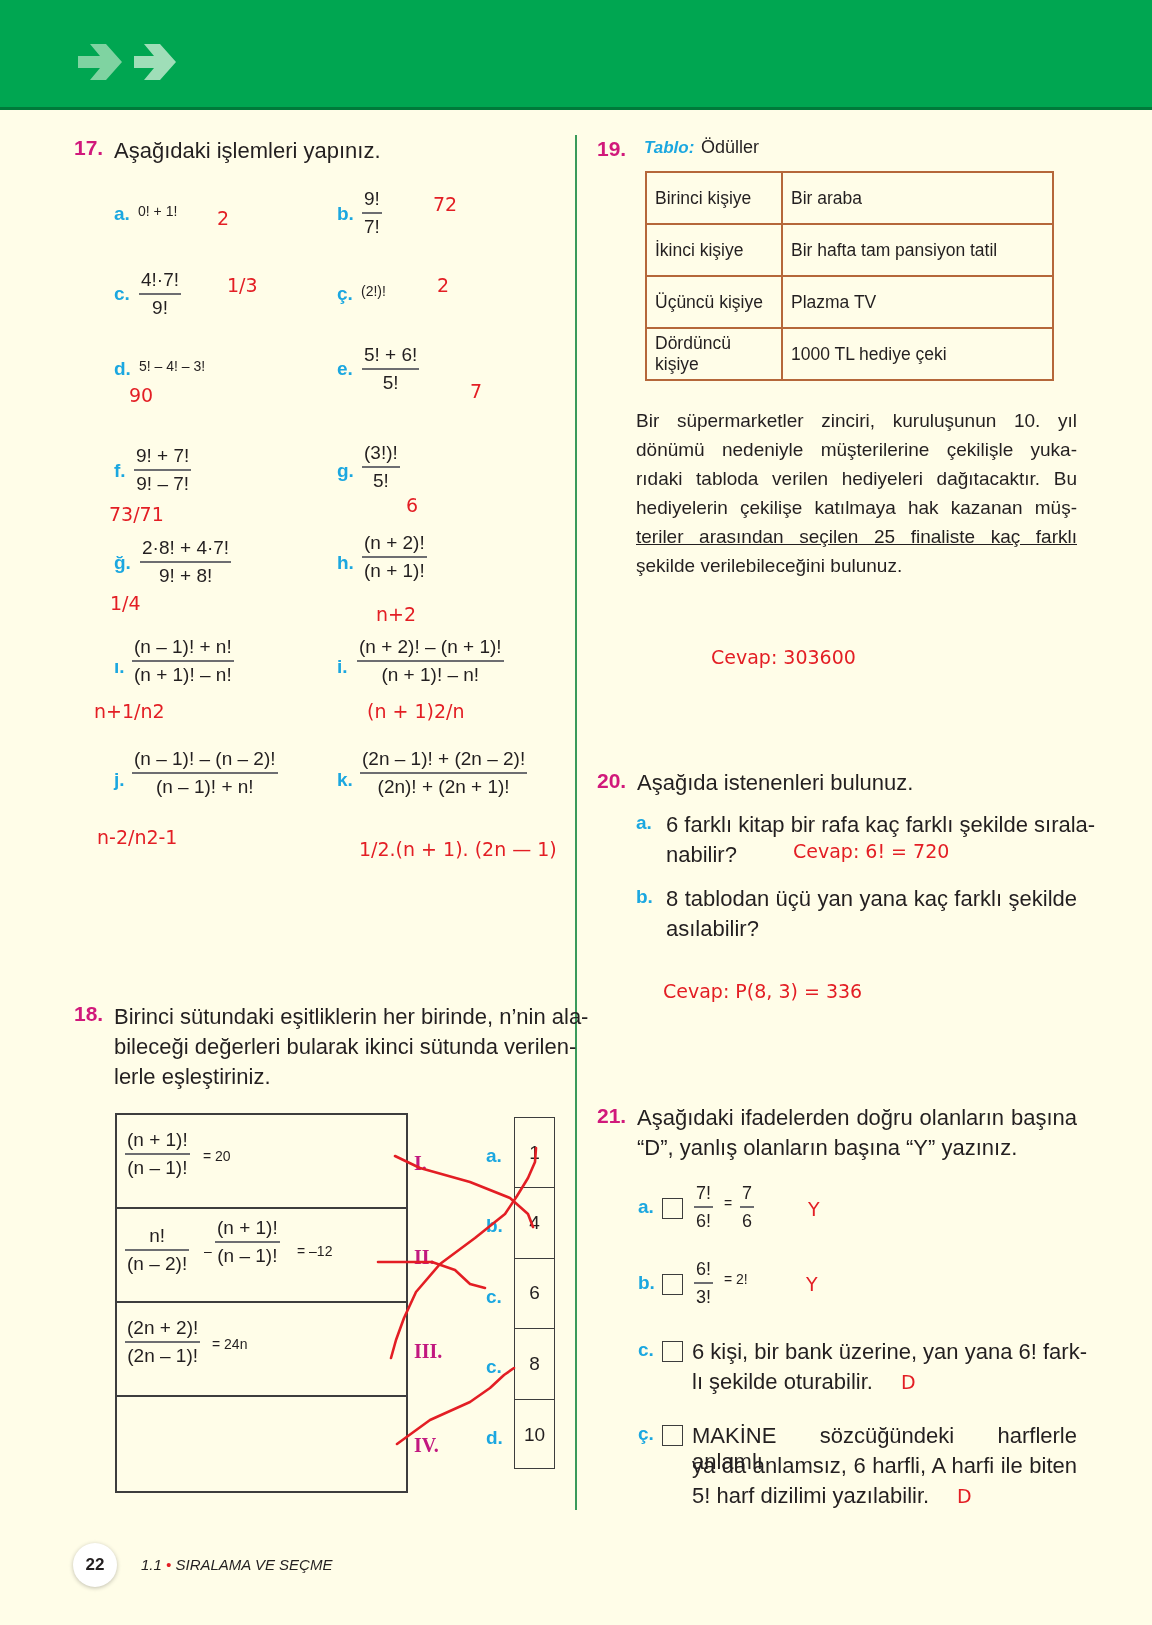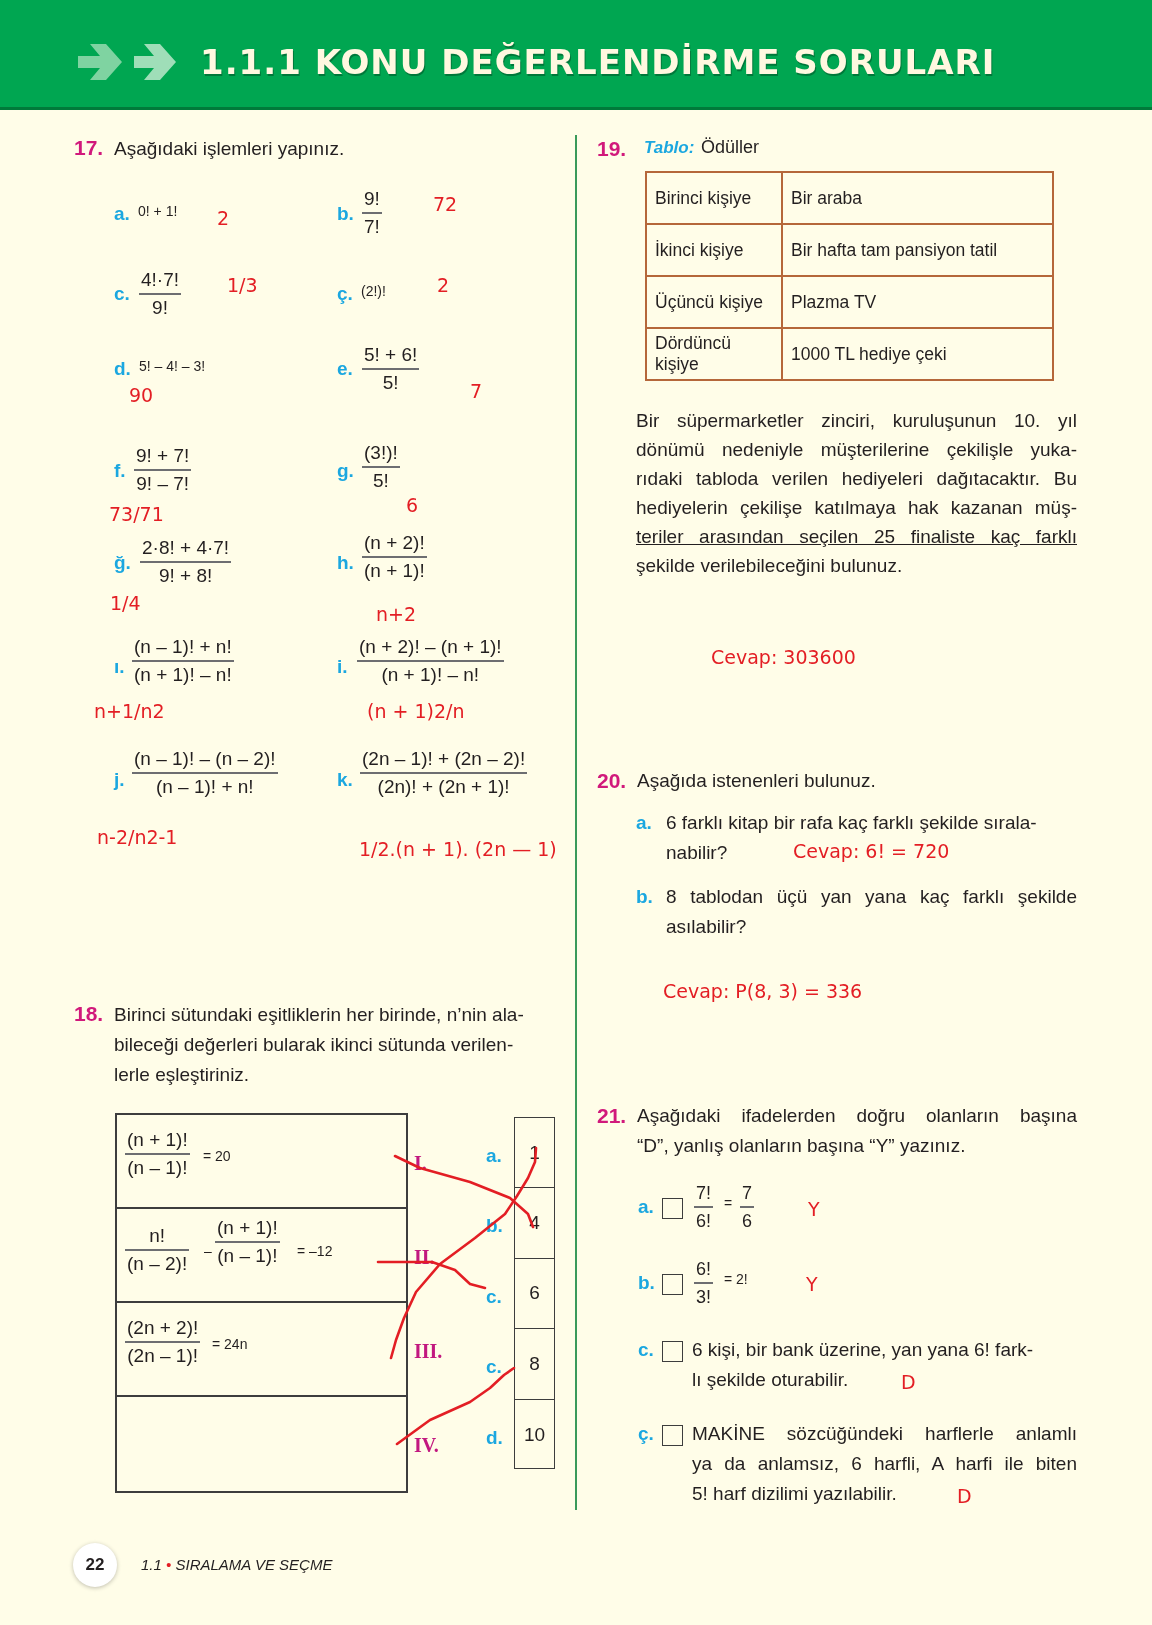--- a/index.html
+++ b/index.html
@@ -8,21 +8,21 @@
 
   .banner { position: absolute; left: 0; top: 0; width: 1152px; height: 110px; background: #00a651; border-bottom: 3px solid #007a3a; }
   .banner .arrows { position: absolute; left: 78px; top: 44px; }
   .banner .arrows svg { display: block; }
   .banner .title { position: absolute; left: 200px; top: 42px; font-family: "DejaVu Sans", sans-serif; font-weight: bold; font-size: 34px; color: #fff8e0; letter-spacing: 1px; text-shadow: 1px 2px 0 #00783a; white-space: nowrap; }
 
   .divider { position: absolute; left: 575px; top: 135px; width: 2px; height: 1375px; background: #3a9a5a; }
 
   .abs { position: absolute; white-space: nowrap; }
   .qnum { color: #d1197b; font-weight: bold; font-size: 21px; }
-  .qtext { font-size: 19px; color: #231f20; }
+  .qtext { font-size: 22px; color: #231f20; }
   .lbl { color: #1ba7e0; font-weight: bold; font-size: 19px; }
   .ans { color: #e31e24; font-family: "DejaVu Sans", sans-serif; font-size: 19px; }
   .math { font-size: 14px; color: #231f20; }
 
   .frac { position: absolute; display: inline-flex; flex-direction: column; align-items: center; font-size: 19px; }
   .frac .num, .frac .den { white-space: nowrap; padding: 0 2px; line-height: 26px; }
   .frac .bar { width: 100%; height: 1.5px; background: #6d6e71; }
 
   .para { position: absolute; font-size: 19px; line-height: 29px; text-align: justify; }
 
@@ -49,21 +49,20 @@
 </head>
 <body>
 
 <div class="banner">
   <div class="arrows">
     <svg width="100" height="36" viewBox="0 0 100 36">
       <path d="M0 12 H22 L12 0 H28 L44 18 L28 36 H12 L22 24 H0 Z" fill="#7fd3a1"></path>
       <path d="M56 12 H76 L66 0 H82 L98 18 L82 36 H66 L76 24 H56 Z" fill="#9fdeb8"></path>
     </svg>
   </div>
-  <div class="title">1.1.1  KONU DEĞERLENDİRME SORULARI</div>
 </div>
 
 <div class="divider"></div>
 
 <div class="abs qnum" style="left:74px;top:136px;">17.</div>
 <div class="abs qtext" style="left:114px;top:138px;">Aşağıdaki işlemleri yapınız.</div>
 
 <div class="abs lbl" style="left:114px;top:203px;">a.</div>
 <div class="abs math" style="left:138px;top:203px;">0! + 1!</div>
 <div class="abs ans" style="left:217px;top:207px;">2</div>

